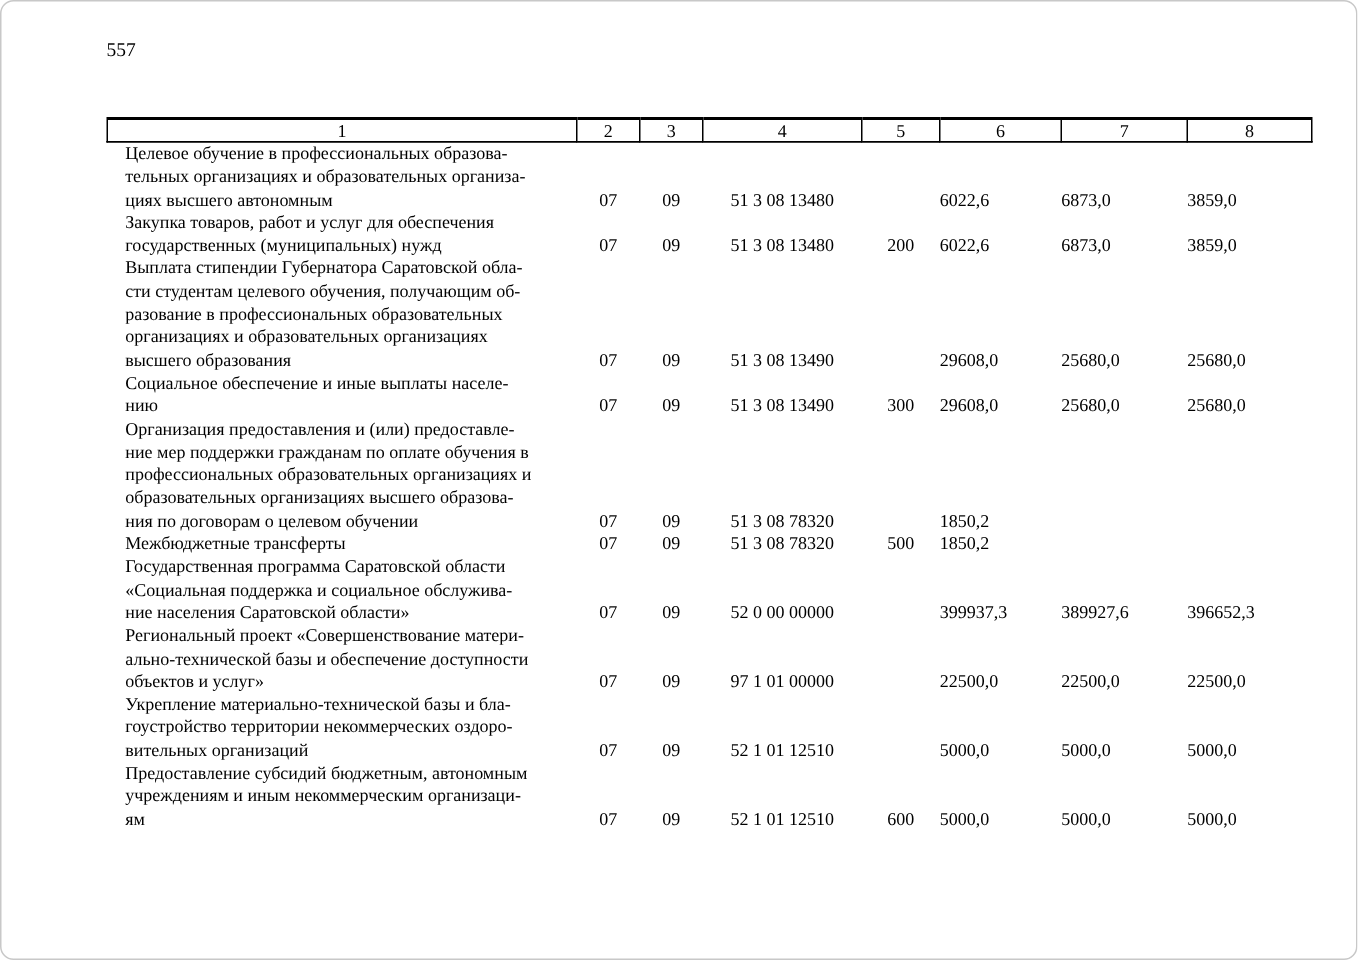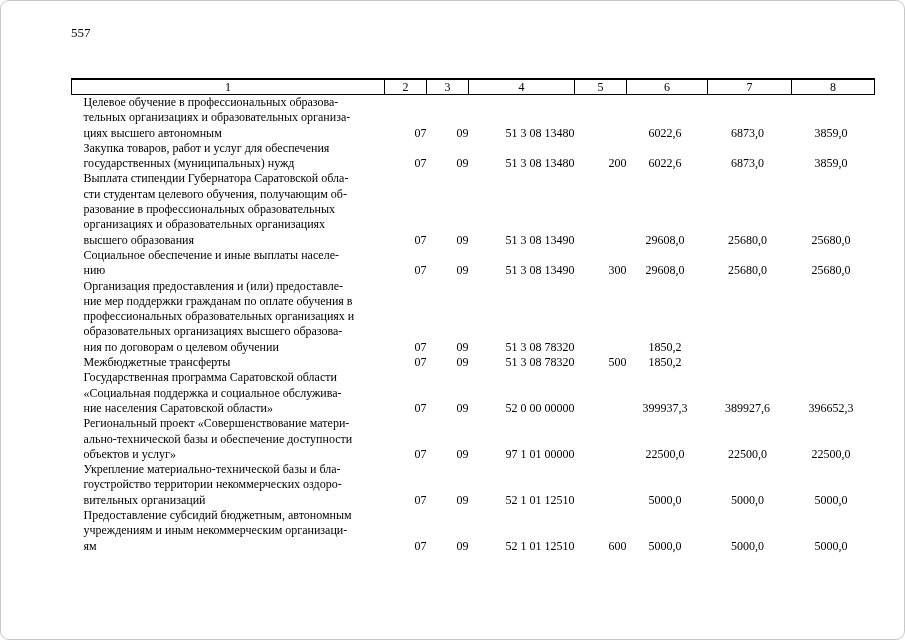--- a/index.html
+++ b/index.html
@@ -51,24 +51,24 @@
     line-height: 15.3px;
     padding: 0;
   }
   table.budget-table tbody td.name {
     text-align: justify;
     white-space: pre-line;
     padding-left: 12px;
     padding-right: 1px;
   }
   table.budget-table tbody td.center {
-    text-align: right;
+    text-align: center;
   }
   table.budget-table tbody td.num {
-    text-align: center;
+    text-align: left;
     padding-right: 4px;
   }
 </style>
 </head>
 <body>
 
 <div class="screen">
   <div class="content">
     <div class="page-number">557</div>
 

